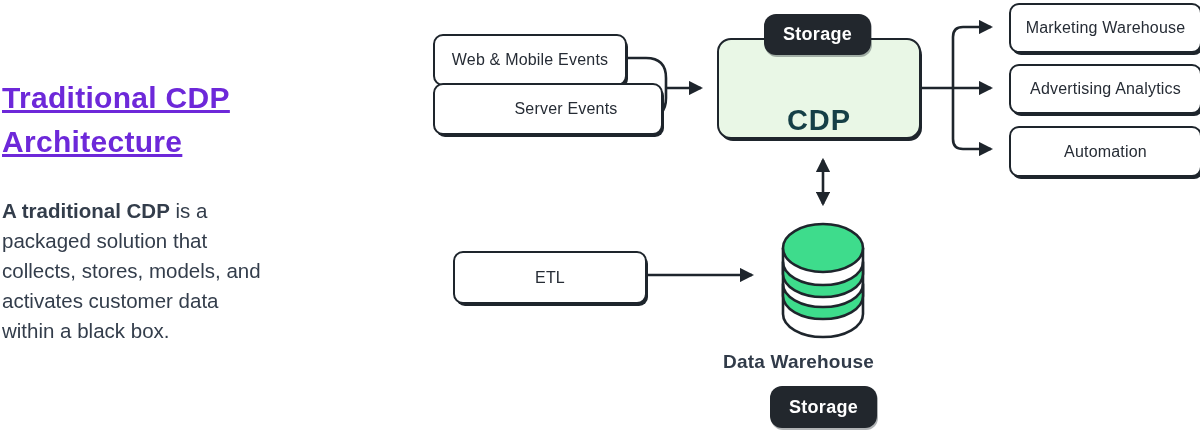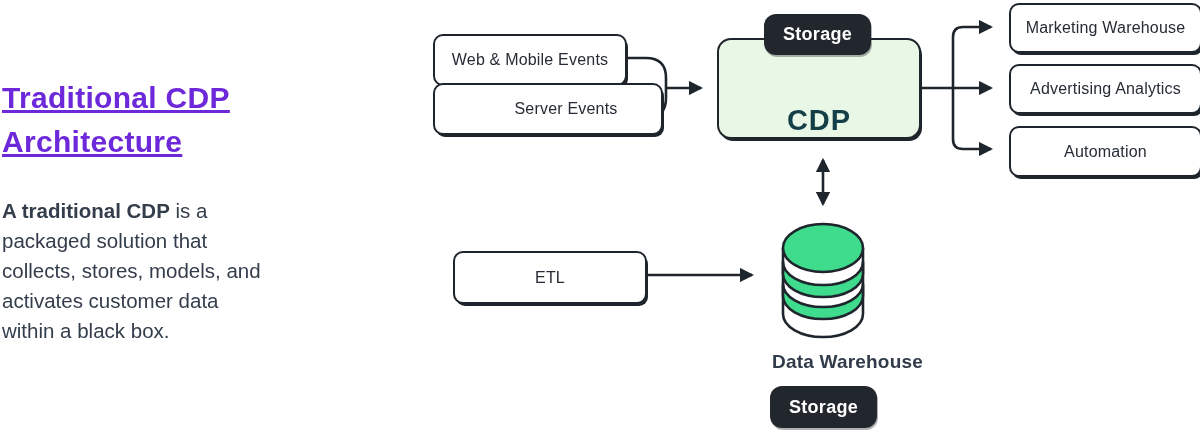--- a/index.html
+++ b/index.html
@@ -42,21 +42,21 @@
   
   .badge{
     background:#22272d;border-radius:12px;color:#ffffff;
     display:flex;align-items:center;justify-content:center;
     font-size:18px;font-weight:600;letter-spacing:.3px;
     box-shadow:1px 2px 0 rgba(30,37,44,.35);
   }
   .badge-top{left:764px;top:14px;width:107px;height:41px;}
   .badge-bottom{left:770px;top:386px;width:107px;height:42px;}
   .wh-label{
-    left:723px;top:351px;width:200px;text-align:right;
+    left:723px;top:351px;width:200px;text-align:left;
     font-size:19px;font-weight:700;color:#313b49;letter-spacing:.2px;
   }
   svg{display:block;}
   .connector-layer{left:0;top:0;pointer-events:none;}
 </style>
 </head>
 <body>
 
 <div id="canvas">
 

